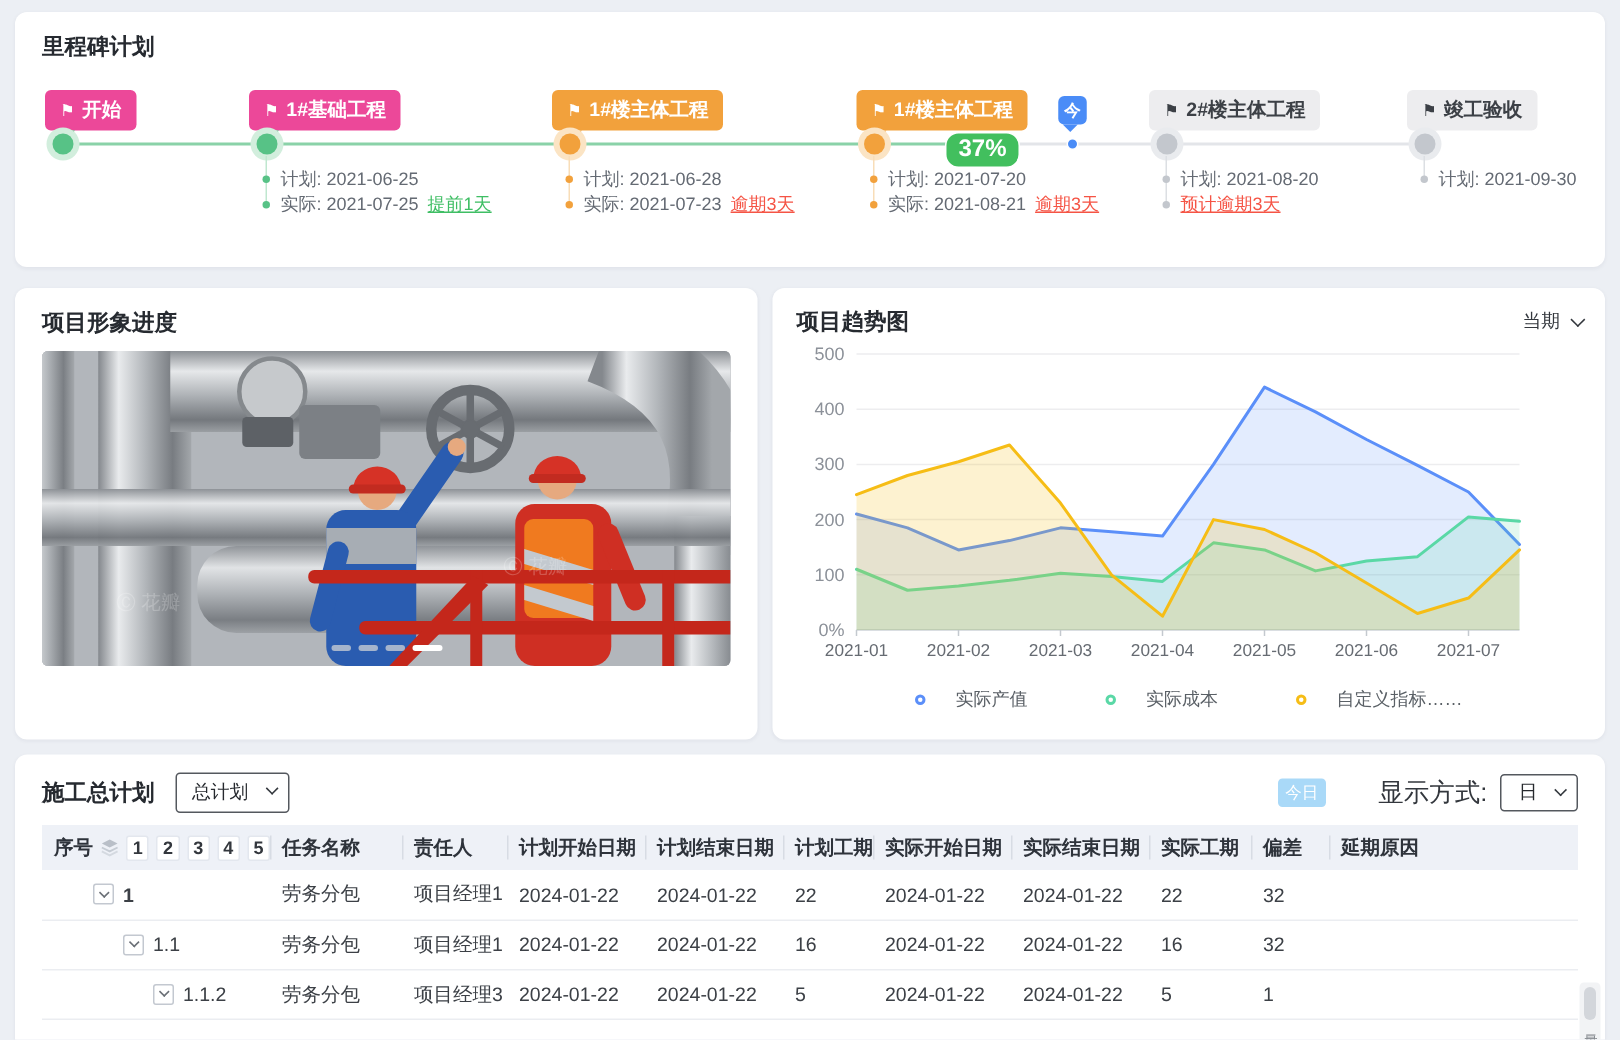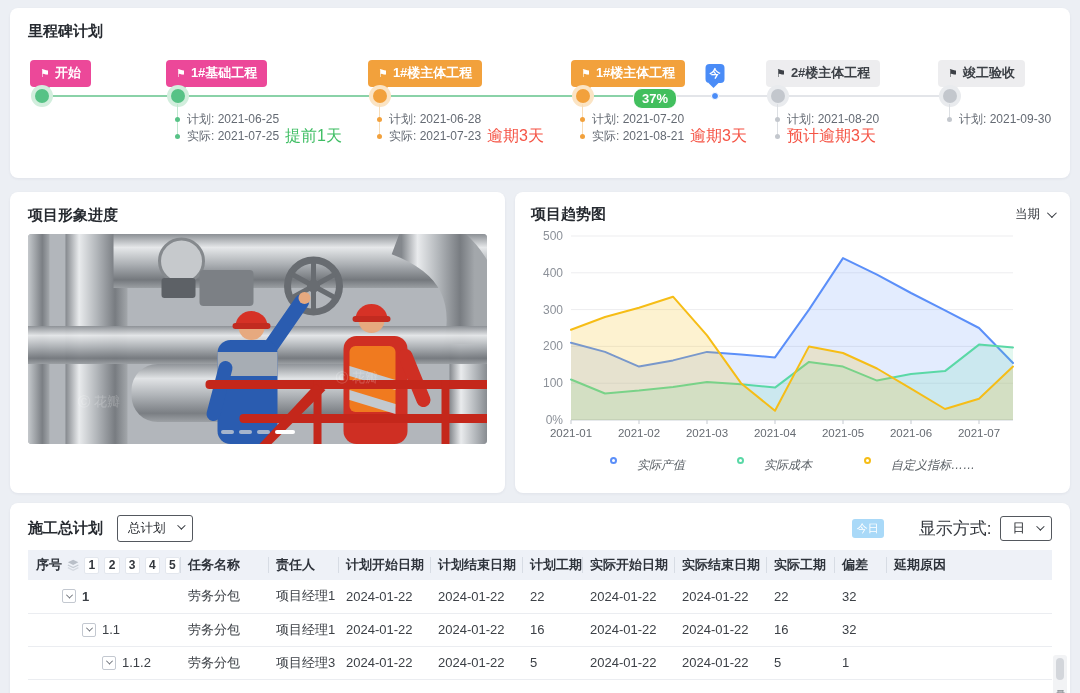--- a/index.html
+++ b/index.html
@@ -26,24 +26,24 @@
   .ms-dot { position:absolute; top:81px; left:-7px; width:14px; height:14px; border-radius:50%; }
   .ms-green .ms-dot { background:#57c286; box-shadow:0 0 0 4px #d2eedd; }
   .ms-orange .ms-dot { background:#f2a13c; box-shadow:0 0 0 4px #fbe4c4; }
   .ms-gray .ms-dot { background:#c3c7cd; box-shadow:0 0 0 4px #e9ebee; }
   .ms-conn { position:absolute; top:96px; left:-1px; width:1px; }
   .ms-green .ms-conn { background:#bfe7cf; } .ms-orange .ms-conn { background:#f8ddb8; } .ms-gray .ms-conn { background:#dcdfe3; }
   .ms-dates { position:absolute; top:103px; left:-3px; white-space:nowrap; }
   .ms-row { display:flex; align-items:center; height:17px; font-size:12px; color:#646a73; }
   .ms-row .bdot { width:5px; height:5px; border-radius:50%; margin-right:7px; }
   .ms-green .bdot { background:#57c286; } .ms-orange .bdot { background:#f2a13c; } .ms-gray .bdot { background:#c3c7cd; }
-  .note { font-style:normal; margin-left:6px; font-size:16px; }
+  .note { font-style:normal; margin-left:6px; font-size:12px;text-decoration:underline; }
   .note-green { color:#3fbe64; } .note-red { color:#f55445; }
   .tl-progress { position:absolute; top:80px; left:645px; transform:translateX(-50%);
-    background:#42bf5e; color:#fff; font-size:13px; font-weight:bold; padding:2px 8px 2px;
+    background:#42bf5e; color:#fff; font-size:16px; font-weight:bold; padding:2px 8px 2px;
     border-radius:9px; border:1px solid #fff; z-index:3; }
   .tl-today { position:absolute; top:56px; left:705px; transform:translateX(-50%);
     width:19px; height:19px; background:#4a8cf7; border-radius:4px; color:#fff;
     font-size:11px; font-weight:bold; display:flex; align-items:center; justify-content:center; }
   .tl-today::after { content:""; position:absolute; left:3px; bottom:-5px;
     border:5px solid transparent; border-top:5px solid #4a8cf7; border-bottom:none; }
   .tl-today-dot { position:absolute; top:84px; left:701px; width:8px; height:8px;
     background:#4a8cf7; border:1px solid #fff; border-radius:50%; z-index:2; }
 
   
@@ -56,21 +56,21 @@
   .cdot { width:13px; height:4px; border-radius:2px; background:#cfd2d6; opacity:.75; }
   .cdot.active { width:20px; background:#ffffff; opacity:1; }
   .photo-caption { margin-top:15px; font-size:14px; font-weight:bold; color:#262a30; }
 
   .card-trend { width:588px; height:301px; padding:13px 16px 8px; }
   .trend-head { display:flex; align-items:center; justify-content:space-between; }
   .period-select { display:flex; align-items:center; gap:7px; font-size:12.5px; color:#33373d; cursor:pointer; }
   .chev { width:7px; height:7px; border-right:1.8px solid #33373d; border-bottom:1.8px solid #33373d;
     transform:rotate(45deg) translateY(-2px); }
   .legend { display:flex; justify-content:center; gap:52px; margin-top:3px; }
-  .legend-item { display:flex; gap:20px; font-size:12px; color:#5a6066;font-style:italic; }
+  .legend-item { display:flex; align-items:center; gap:20px; font-size:12px; color:#5a6066; }
   .legend-marker { width:7px; height:7px; border:2px solid #999; border-radius:50%; background:#fff; }
 
   
   .card-plan { position:relative; height:216px; padding:12px 18px 0; overflow:hidden; }
   .plan-head { display:flex; align-items:center; height:26px; }
   .ui-select { position:relative; border:1px solid #54585e; border-radius:3px; font-size:12.5px;
     color:#26292e; padding:4px 26px 4px 10px; background:#fff; cursor:pointer; }
   .ui-select .chev { position:absolute; right:9px; top:8px; width:6px; height:6px; border-width:1.6px; }
   .plan-select { margin-left:14px; }
   .plan-right { margin-left:auto; display:flex; align-items:center; gap:8px; }

